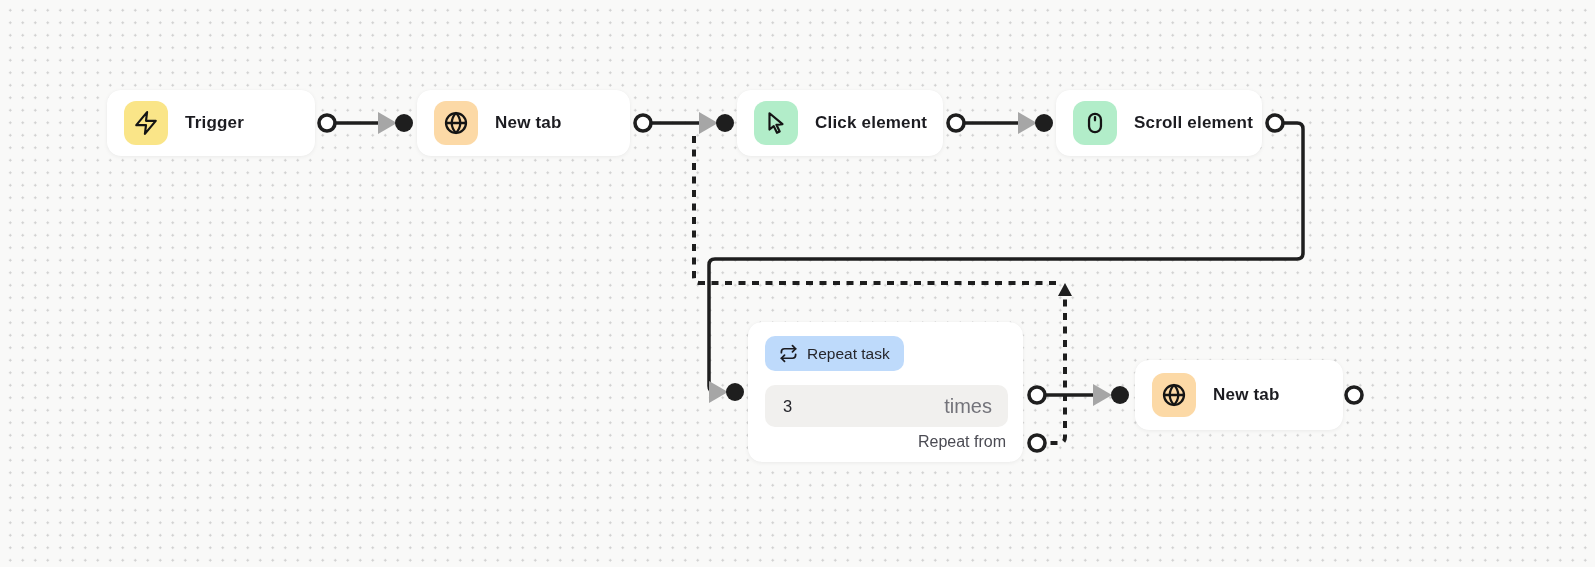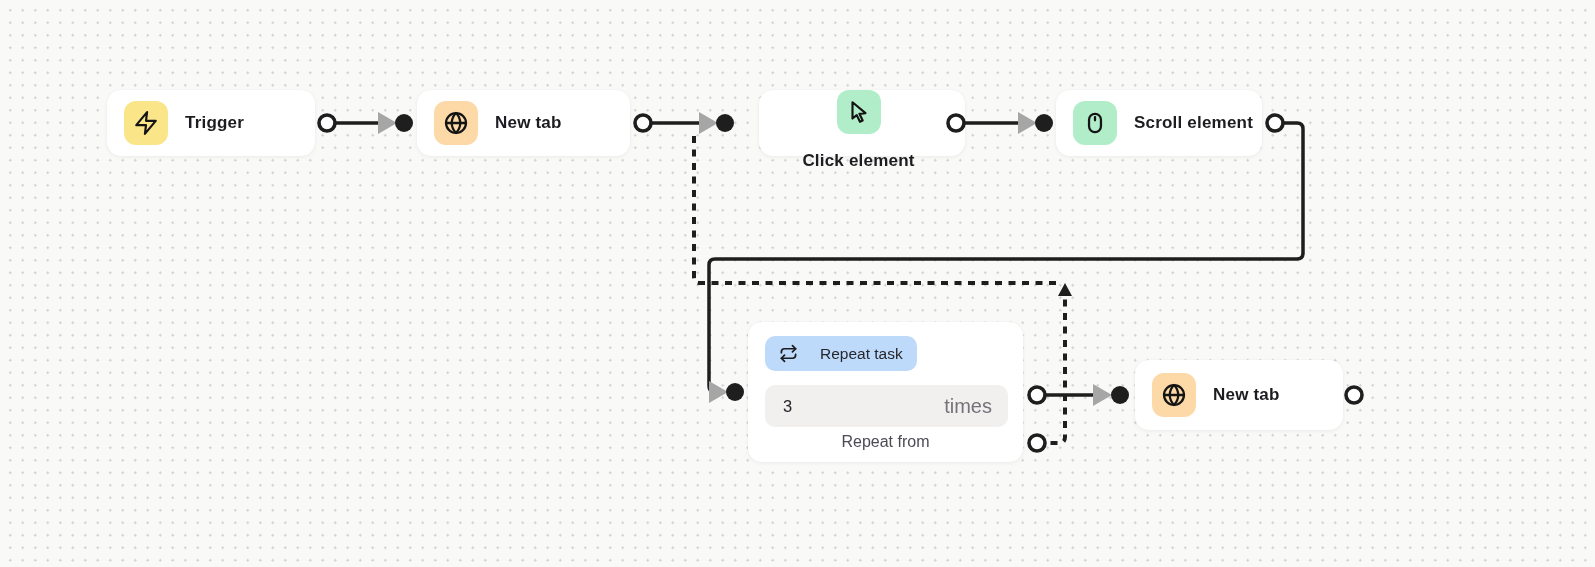--- a/index.html
+++ b/index.html
@@ -39,39 +39,39 @@
     font-size:17px;font-weight:700;color:var(--node-text,#1c1c21);
     letter-spacing:.2px;white-space:nowrap;
   }
   .repeat-node{
     position:absolute;z-index:2;
     background:var(--node-bg,#ffffff);border-radius:14px;
     box-shadow:0 1px 4px rgba(20,20,20,.06),0 0 1px rgba(20,20,20,.04);
     padding:14px 16px 0 17px;box-sizing:border-box;
   }
   .repeat-badge{
-    display:inline-flex;align-items:center;gap:22px;
+    display:inline-flex;align-items:center;gap:9px;
     background:var(--badge-bg,#bedafb);
     border-radius:10px;padding:0 14px;height:35px;
     font-size:15.5px;font-weight:500;color:var(--badge-text,#26262c);
   }
   .times-field{
     margin-top:14px;width:243px;height:42px;box-sizing:border-box;
     background:var(--field-bg,#f1f0ee);border-radius:10px;
     display:flex;align-items:center;justify-content:space-between;
     padding:0 16px 0 2px;
   }
   .times-input{
     border:none;background:transparent;outline:none;
     font-family:inherit;font-size:16.5px;font-weight:500;color:#26262c;
     width:120px;padding:0 0 0 16px;
   }
   .times-suffix{font-size:20px;color:var(--muted-text,#73737a);}
   .repeat-from-row{
-    height:30px;display:flex;align-items:center;justify-content:center;
+    height:30px;display:flex;align-items:center;justify-content:flex-end;
     padding-right:1px;
   }
   .repeat-from-label{font-size:16px;color:#4b4b53;}
 </style>
 </head>
 <body>
 
 <div class="canvas">
 
   <div class="node" style="left:107px;top:90px;width:208px;height:66px;box-sizing:border-box;align-items:center;">
@@ -87,21 +87,21 @@
     <span class="node-icon" style="background: rgb(252, 217, 166);">
       <svg width="26" height="26" viewBox="0 0 24 24" fill="none" stroke="#141414" stroke-width="2.1" stroke-linejoin="round" stroke-linecap="round">
         <circle cx="12" cy="12" r="9.2"></circle>
         <path d="M2.8 12h18.4"></path>
         <path d="M12 2.8a14.2 14.2 0 0 1 4 9.2 14.2 14.2 0 0 1-4 9.2 14.2 14.2 0 0 1-4-9.2 14.2 14.2 0 0 1 4-9.2z"></path>
       </svg>
     </span>
     <span class="node-label">New tab</span>
   </div>
 
-  <div class="node" style="left:759px;top:90px;width:206px;height:66px;box-sizing:border-box;flex-direction:column;">
+  <div class="node" style="left:737px;top:90px;width:206px;height:66px;box-sizing:border-box;">
     <span class="node-icon" style="background: rgb(178, 237, 201);">
       <svg width="26" height="26" viewBox="0 0 24 24" fill="none" stroke="#141414" stroke-width="2" stroke-linejoin="round" stroke-linecap="round">
         <path d="M6 3 L18 13 L12.4 13.7 L15.4 19.8 L12.9 21 L9.9 14.9 L6 18 Z"></path>
       </svg>
     </span>
     <span class="node-label">Click element</span>
   </div>
 
   <div class="node" style="left:1056px;top:90px;width:206px;height:66px;box-sizing:border-box;text-align:center;">
     <span class="node-icon" style="background: rgb(178, 237, 201);">

